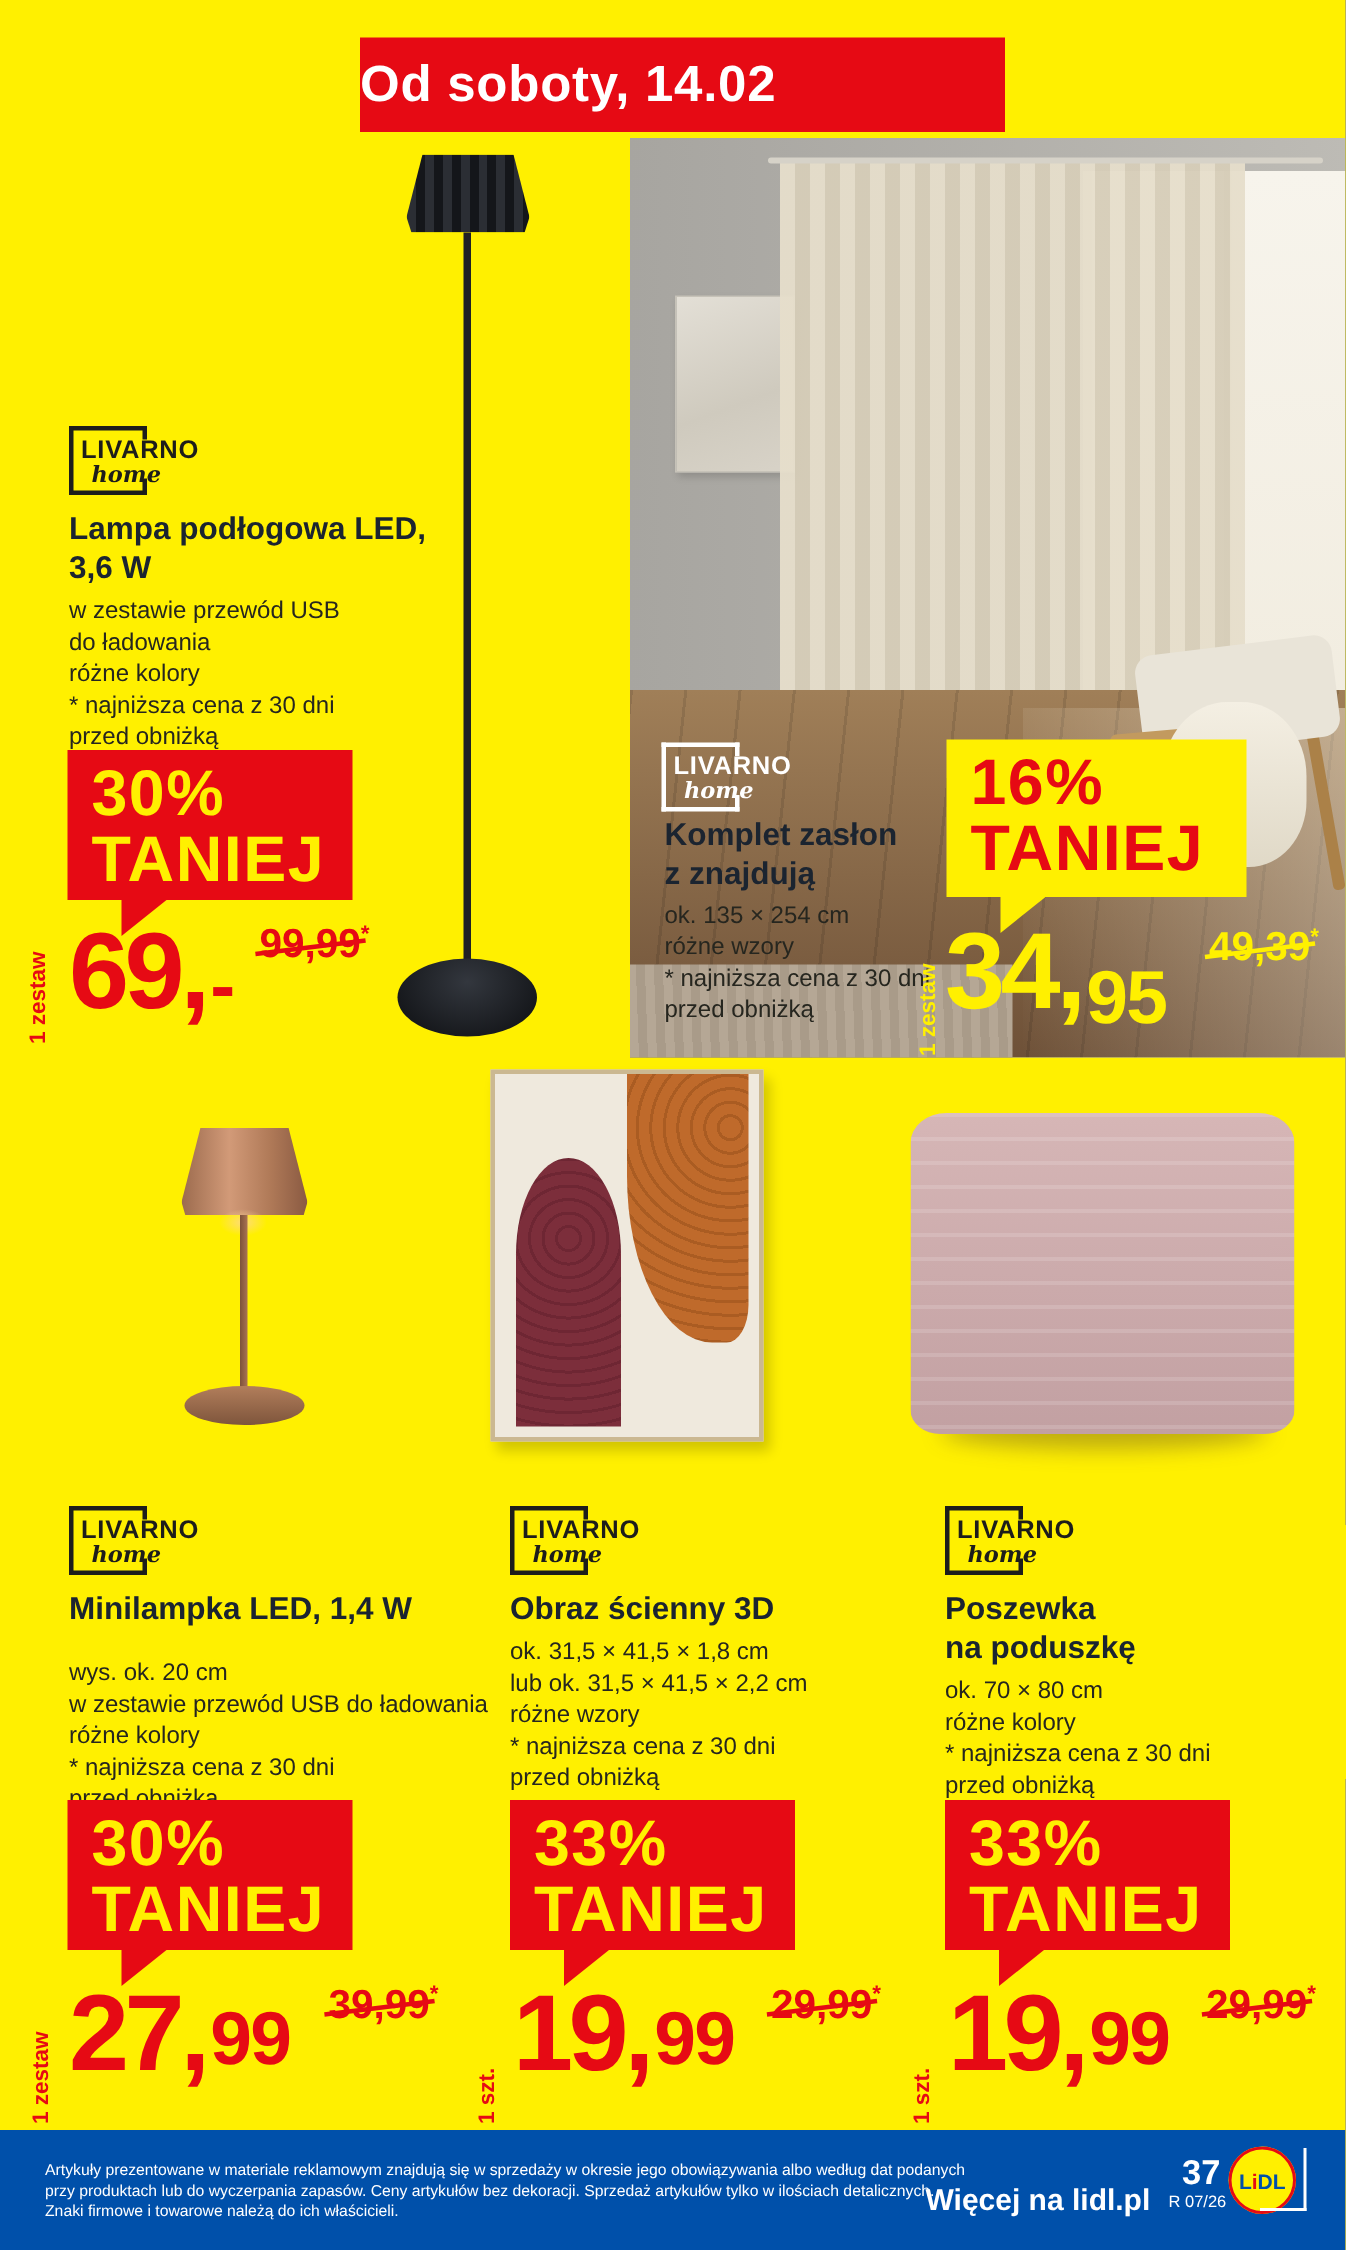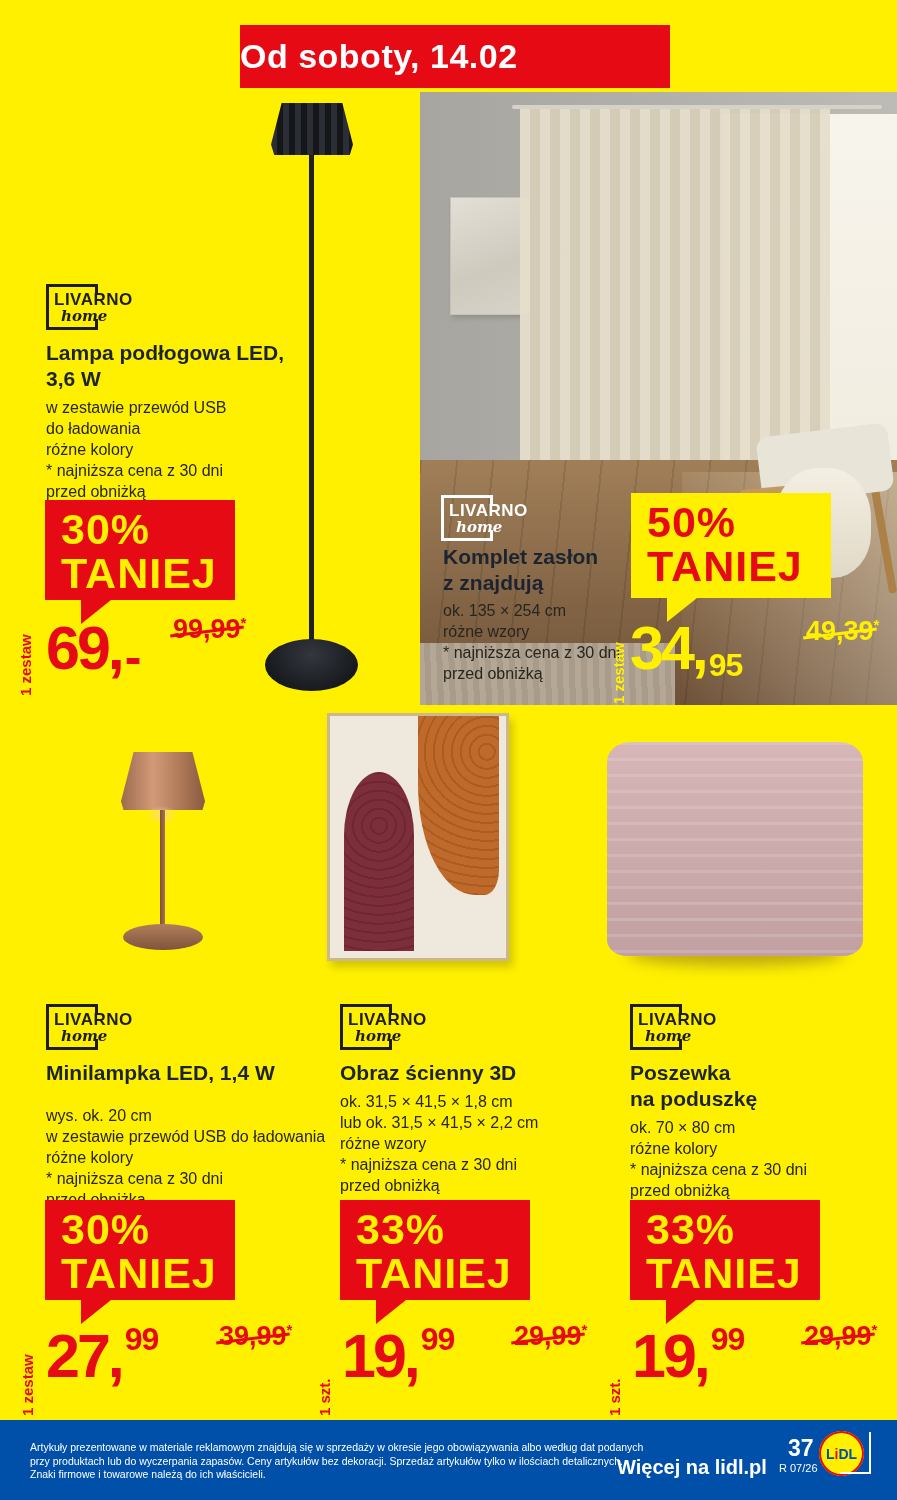--- a/index.html
+++ b/index.html
@@ -41,22 +41,22 @@
   .badge { position:absolute; width:190px; height:100px; padding:7px 0 0 16px; }
   .badge .b-pct, .badge .b-word { font-weight:bold; font-size:43px; line-height:44px; letter-spacing:1px; }
   .badge.red { background:#E60A14; color:#FFF000; }
   .badge.yellow { background:#FFF000; color:#E60A14; }
   .b-tail { position:absolute; top:100%; left:36px; width:0; height:0;
             border-top:24px solid #E60A14; border-right:30px solid transparent; }
   .badge.yellow .b-tail { border-top-color:#FFF000; }
 
   
   .price { position:absolute; display:flex; align-items:flex-start; font-weight:bold; }
-  .p-int { font-size:61px; line-height:80px; letter-spacing:-3px; }
-  .p-dec { font-size:32px; line-height:46px; margin-left:3px; margin-top:0; letter-spacing:-1px; }
+  .p-int { font-size:72px; line-height:80px; letter-spacing:-3px; }
+  .p-dec { font-size:50px; line-height:46px; margin-left:3px; margin-top:20px; letter-spacing:-1px; }
   .p-dec.dash { font-size:50px; margin-top:26px; }
   .old { position:absolute; font-size:27px; font-weight:bold; white-space:nowrap; }
   .old .strike { position:relative; display:inline-block; }
   .old .strike::after { content:""; position:absolute; left:-3px; right:-3px; top:52%;
                         height:3px; background:currentColor; transform:rotate(-7deg); }
   .old sup { font-size:15px; vertical-align:top; line-height:18px; }
   .unit { position:absolute; writing-mode:vertical-rl; transform:rotate(180deg);
           font-size:15px; font-weight:bold; text-align:left; }
   .red-t { color:#E60A14; } .yellow-t { color:#FFF000;align-items:flex-end; }
 
@@ -182,21 +182,21 @@
     <div class="pinfo" style="left:23px; top:452px;">
       <div class="ptitle">Komplet zasłon</div>
       <div class="ptitle">z znajdują</div>
       <div class="pdet" style="margin-top:4px;">ok. 135 × 254 cm</div>
       <div class="pdet">różne wzory</div>
       <div class="pdet">* najniższa cena z 30 dni</div>
       <div class="pdet">przed obniżką</div>
     </div>
 
     <div class="badge yellow" style="left:211px; top:401px; width:200px; height:105px;">
-      <div class="b-pct">50%</div>
+      <div class="b-pct">16%</div>
       <div class="b-word">TANIEJ</div>
       <i class="b-tail"></i>
     </div>
     <div class="unit yellow-t" style="left:190px; top:520px; height:92px;">1 zestaw</div>
     <div class="price yellow-t" style="left:210px; top:516px;">
       <span class="p-int">34,</span>
       <span class="p-dec">95</span>
     </div>
     <div class="old yellow-t" style="left:386px; top:524px;">
       <span class="strike">49,39</span><sup>*</sup>

